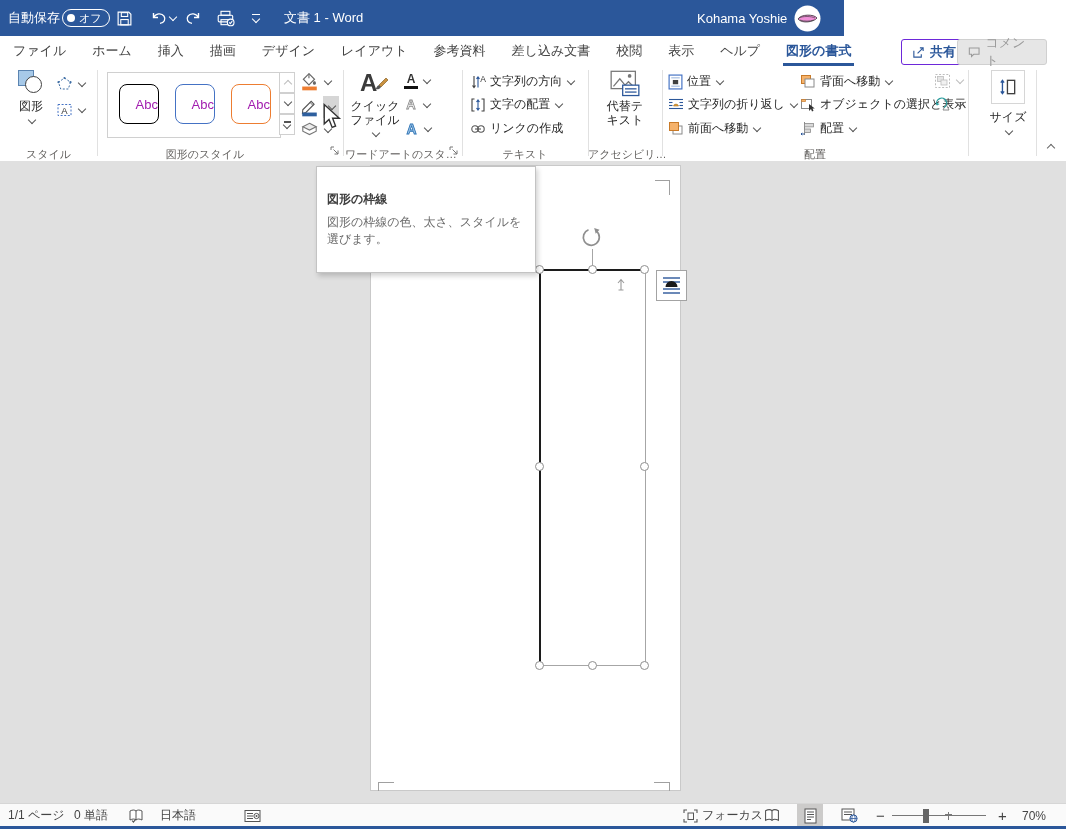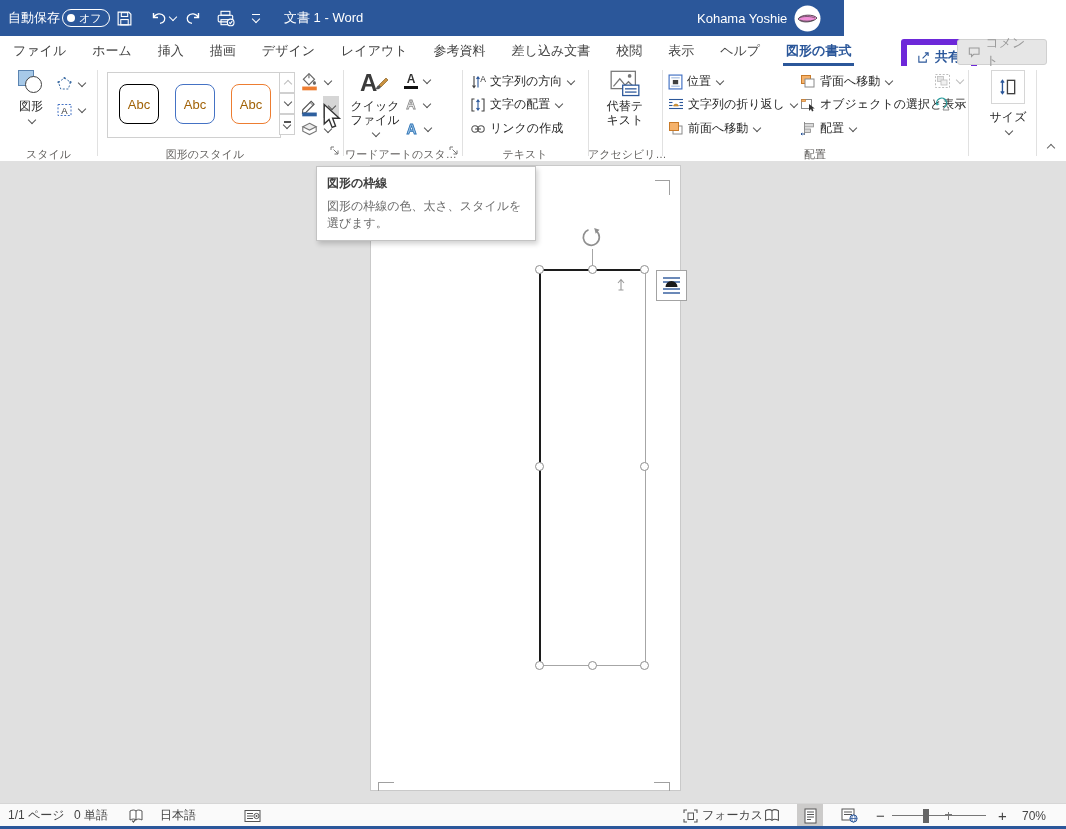--- a/index.html
+++ b/index.html
@@ -13,44 +13,44 @@
   .searchbox{position:absolute;left:400px;top:5px;width:272px;height:23px;background:#a9bcd9;border-radius:3px;display:flex;align-items:center;}
   .searchbox input{background:transparent;border:none;outline:none;font-size:13px;color:#17305e;width:200px;font-family:inherit;}
   .searchbox input::placeholder{color:#17305e;opacity:1;}
   .winbtn{width:30px;display:flex;align-items:center;justify-content:center;height:36px;}
   
   .tabrow{position:absolute;left:0;top:36px;width:1066px;height:30px;background:#fff;display:flex;align-items:stretch;font-size:13px;color:#444;}
   .tab{display:flex;align-items:center;padding:0 13px;position:relative;white-space:nowrap;}
   .tab.active{color:#2b579a;font-weight:bold;}
   .tab.active::after{content:"";position:absolute;left:10px;right:10px;bottom:0;height:3px;background:#2b579a;}
   .pillbtn{position:absolute;top:3px;height:24px;display:flex;align-items:center;gap:5px;padding:0 10px;border-radius:3px;font-size:13px;}
-  .sharebtn{left:901px;background:#fff;border:6px solid #6d28d9;color:#2b579a;font-weight:bold;}
+  .sharebtn{left:901px;background:#fff;border:1px solid #6d28d9;color:#2b579a;font-weight:bold;}
   .commentbtn{left:957px;width:68px;background:#e6e6e6;border:1px solid #d0d0d0;color:#9a9a9a;}
   
   .ribbon{position:absolute;left:0;top:66px;width:1066px;height:95px;background:#fff;border-bottom:1px solid #d4d4d4;font-size:12px;color:#262626;}
   .vsep{position:absolute;top:4px;height:86px;width:1px;background:#e1e1e1;}
   .gl{position:absolute;top:81px;height:14px;font-size:11px;color:#605e5c;text-align:center;white-space:nowrap;}
   .bigbtn{position:absolute;display:flex;flex-direction:column;align-items:center;justify-content:flex-start;gap:2px;}
   .row{position:absolute;display:flex;align-items:center;gap:4px;white-space:nowrap;}
   .cv{display:inline-block;width:5px;height:5px;border-right:1.3px solid #555;border-bottom:1.3px solid #555;transform:rotate(45deg);margin:0 1px 2px 2px;}
   .cv.up{transform:rotate(-135deg);margin-top:5px;}
   .cv.dis{border-color:#bdbdbd;}
   .cv.white{border-color:#fff;}
-  .tile{position:absolute;width:38px;height:38px;border-radius:8px;display:flex;align-items:center;justify-content:center;font-size:13px;color:#a16207;background:#fff;}
+  .tile{position:absolute;width:38px;height:38px;border-radius:8px;display:flex;align-items:center;justify-content:flex-end;font-size:13px;color:#a21caf;background:#fff;}
   .gallerybox{position:absolute;left:107px;top:6px;width:172px;height:64px;border:1px solid #d0d0d0;}
   .scrollstrip{position:absolute;left:279px;top:6px;width:17px;height:64px;}
   .scrollstrip .sb{position:absolute;left:0;width:16px;height:21px;border:1px solid #d0d0d0;display:flex;align-items:center;justify-content:center;background:#fff;box-sizing:border-box;}
   .hoverchev{background:#d6d6d6;}
   
   .canvas{position:absolute;left:0;top:161px;width:1066px;height:642px;background:#e0e0e0;}
   .page{position:absolute;left:370px;top:4px;width:311px;height:626px;background:#fff;border:1px solid #c9c9c9;box-sizing:border-box;}
   .mark{position:absolute;background:#a0a0a0;}
   .edge{position:absolute;}
   .handle{position:absolute;width:9px;height:9px;border-radius:50%;background:#fff;border:1.5px solid #8f8f8f;box-sizing:border-box;}
-  .tooltip{position:absolute;left:316px;top:166px;width:198px;background:#fff;border:1px solid #c3c3c3;box-shadow:2px 3px 5px rgba(0,0,0,.18);padding:8px 10px;z-index:50;}
+  .tooltip{position:absolute;left:316px;top:166px;width:198px;background:#fff;border:1px solid #c3c3c3;box-shadow:2px 3px 5px rgba(0,0,0,.18);padding:24px 10px;z-index:50;}
   .tooltip .tt-title{font-size:12px;font-weight:bold;color:#3f3f3f;margin-bottom:6px;}
   .tooltip .tt-body{font-size:12px;color:#6a6a6a;line-height:1.4;}
   
   .statusbar{position:absolute;left:0;top:803px;width:1066px;height:23px;background:#fafafa;border-top:1px solid #d6d6d6;font-size:12px;color:#444;}
   .sb-item{position:absolute;top:0;height:23px;display:flex;align-items:center;gap:4px;}
   .bottomline{position:absolute;left:0;top:826px;width:1066px;height:3px;background:#2b579a;}
   .abs{position:absolute;}
 </style>
 </head>
 <body>

